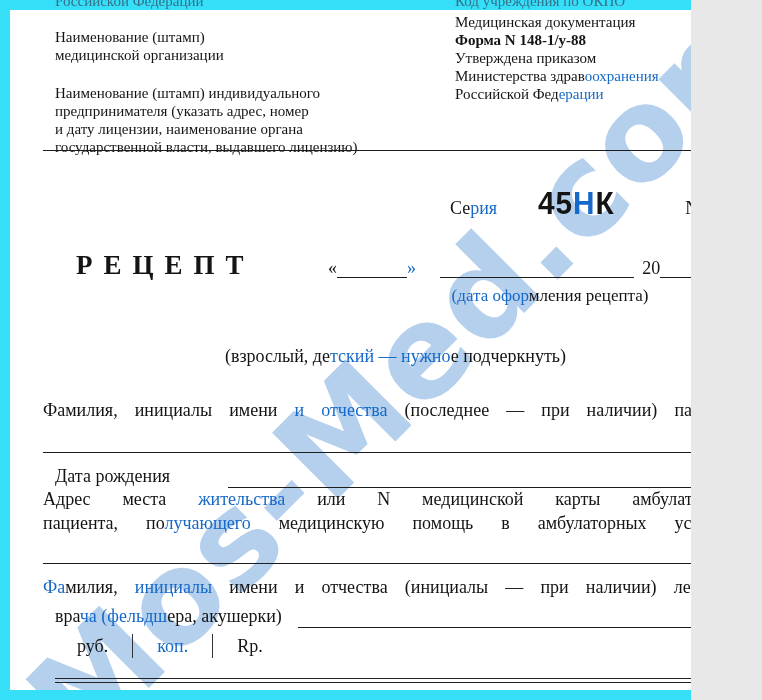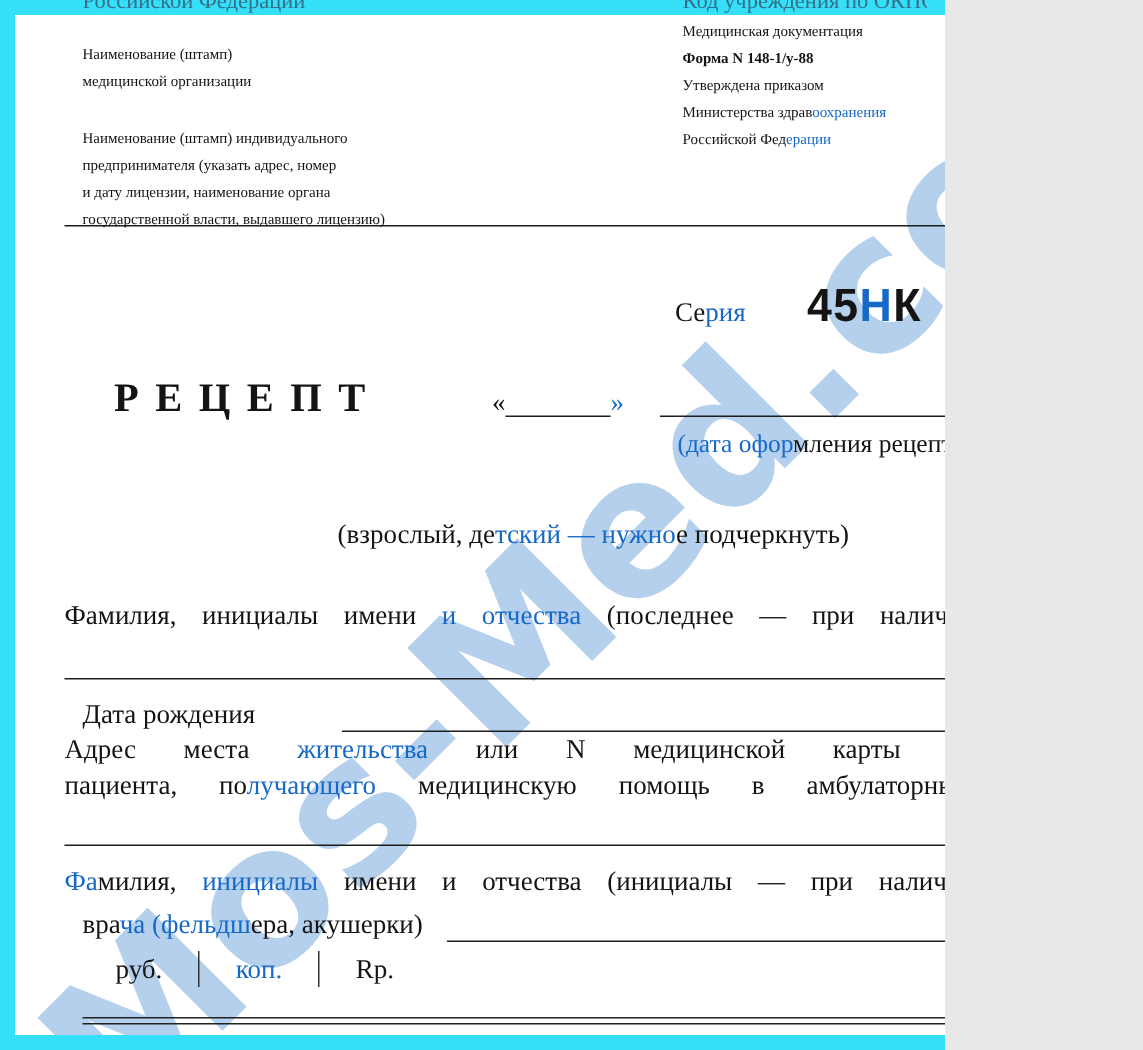--- a/index.html
+++ b/index.html
@@ -1,34 +1,34 @@
 <!DOCTYPE html>
 <html><head>
 <meta charset="utf-8">
 <style>
   html,body{margin:0;padding:0;background:#e8e8e8;}
   .page{
-    position:relative;width:630px;height:700px;
+    position:relative;width:691px;height:700px;
     background:#35DFF8;overflow:hidden;
     font-family:"Liberation Serif",serif;color:#141414;
   }
   .paper{
     position:absolute;left:10px;top:10px;width:740px;height:680px;
     background:#ffffff;overflow:hidden;
   }
   .watermark{
     position:absolute;left:398px;top:356px;
     transform:translate(-50%,-50%) rotate(-45deg);
     font-family:"DejaVu Sans",sans-serif;font-weight:bold;
     font-size:128px;color:#AECBEC;white-space:nowrap;
     z-index:0;opacity:.9;letter-spacing:1px;
   }
   .content{position:absolute;inset:0;z-index:1;}
   .abs{position:absolute;}
-  .small{font-size:10px;line-height:18px;}
+  .small{font-size:15px;line-height:18px;}
   .body{font-size:18px;line-height:24px;}
   .justify{text-align:justify;text-align-last:justify;}
   .center{text-align:center;}
   .wm-blue{color:#1669C8;}
   .u{text-underline-offset:3px;text-decoration-thickness:1.5px;}
   .bold{font-weight:bold;}
   .hr{position:absolute;border-top:1.8px solid #1d1d1d;height:0;}
   .fill{border-bottom:1.6px solid #1d1d1d;height:19px;}
   .flexrow{display:flex;align-items:flex-end;}
   .band-text{position:absolute;top:-7px;font-size:15px;color:#35708A;white-space:nowrap;}

